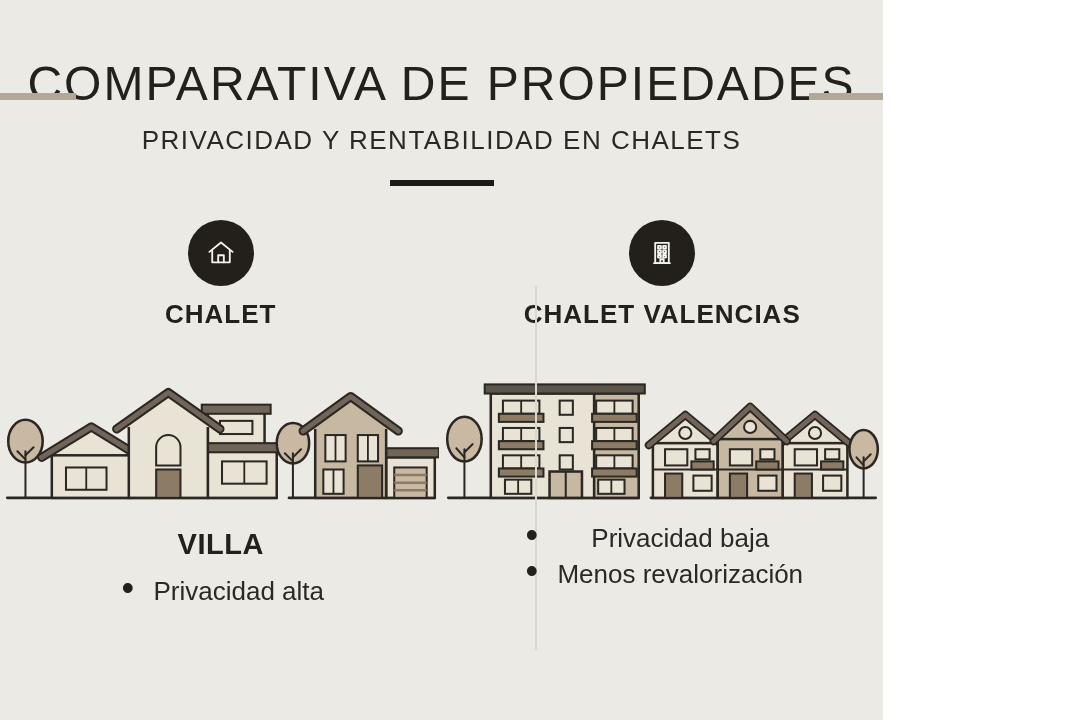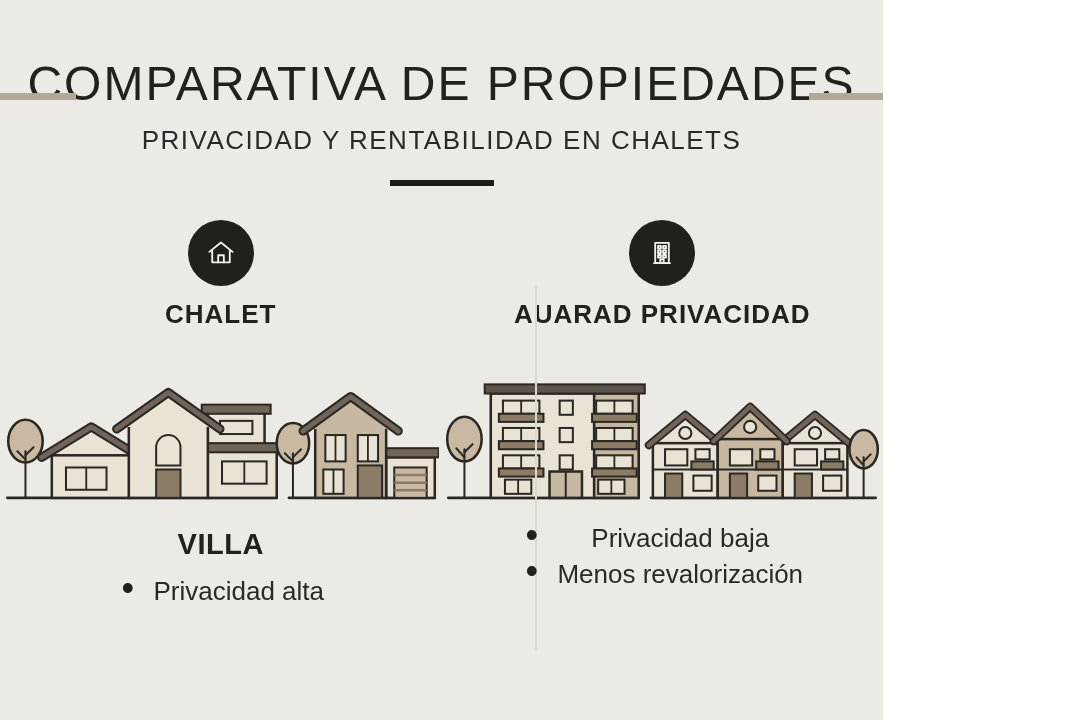--- a/index.html
+++ b/index.html
@@ -163,21 +163,21 @@
           <rect class="icon-stroke" x="9.2" y="7" width="2" height="1.8"></rect>
           <rect class="icon-stroke" x="12.8" y="7" width="2" height="1.8"></rect>
           <rect class="icon-stroke" x="9.2" y="10.2" width="2" height="1.8"></rect>
           <rect class="icon-stroke" x="12.8" y="10.2" width="2" height="1.8"></rect>
           <rect class="icon-stroke" x="9.2" y="13.4" width="2" height="1.8"></rect>
           <rect class="icon-stroke" x="12.8" y="13.4" width="2" height="1.8"></rect>
           <path class="icon-stroke" d="M10.8 19.2 V16.4 H13.2 V19.2"></path>
           <line class="icon-stroke" x1="6.4" y1="19.2" x2="17.6" y2="19.2"></line>
         </svg>
       </div>
-      <div class="col-label">AUARAD PRIVACIDAD</div>
+      <div class="col-label">CHALET VALENCIAS</div>
 
       <svg class="illus" viewBox="0 0 430 152">
         <line class="gnd" x1="4" y1="142" x2="192" y2="142"></line>
         <line class="gnd" x1="204" y1="142" x2="426" y2="142"></line>
         <g>
           <ellipse class="tree" cx="20" cy="84" rx="17" ry="22"></ellipse>
           <line class="tr" x1="20" y1="142" x2="20" y2="94"></line>
           <line class="tr" x1="20" y1="102" x2="12" y2="93"></line>
           <line class="tr" x1="20" y1="97" x2="28" y2="89"></line>
         </g>

